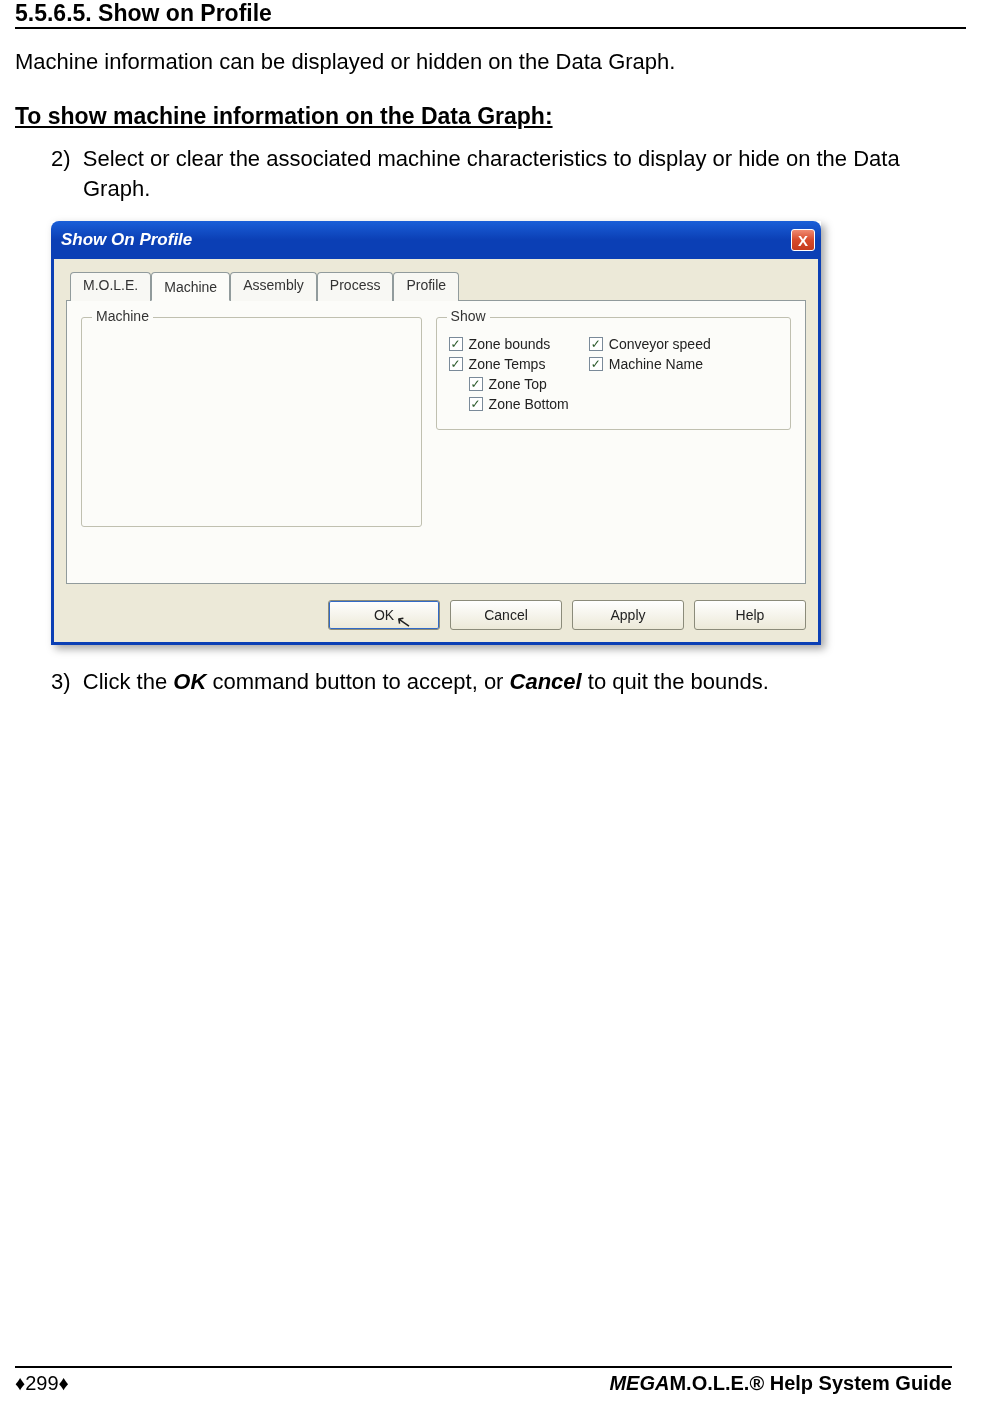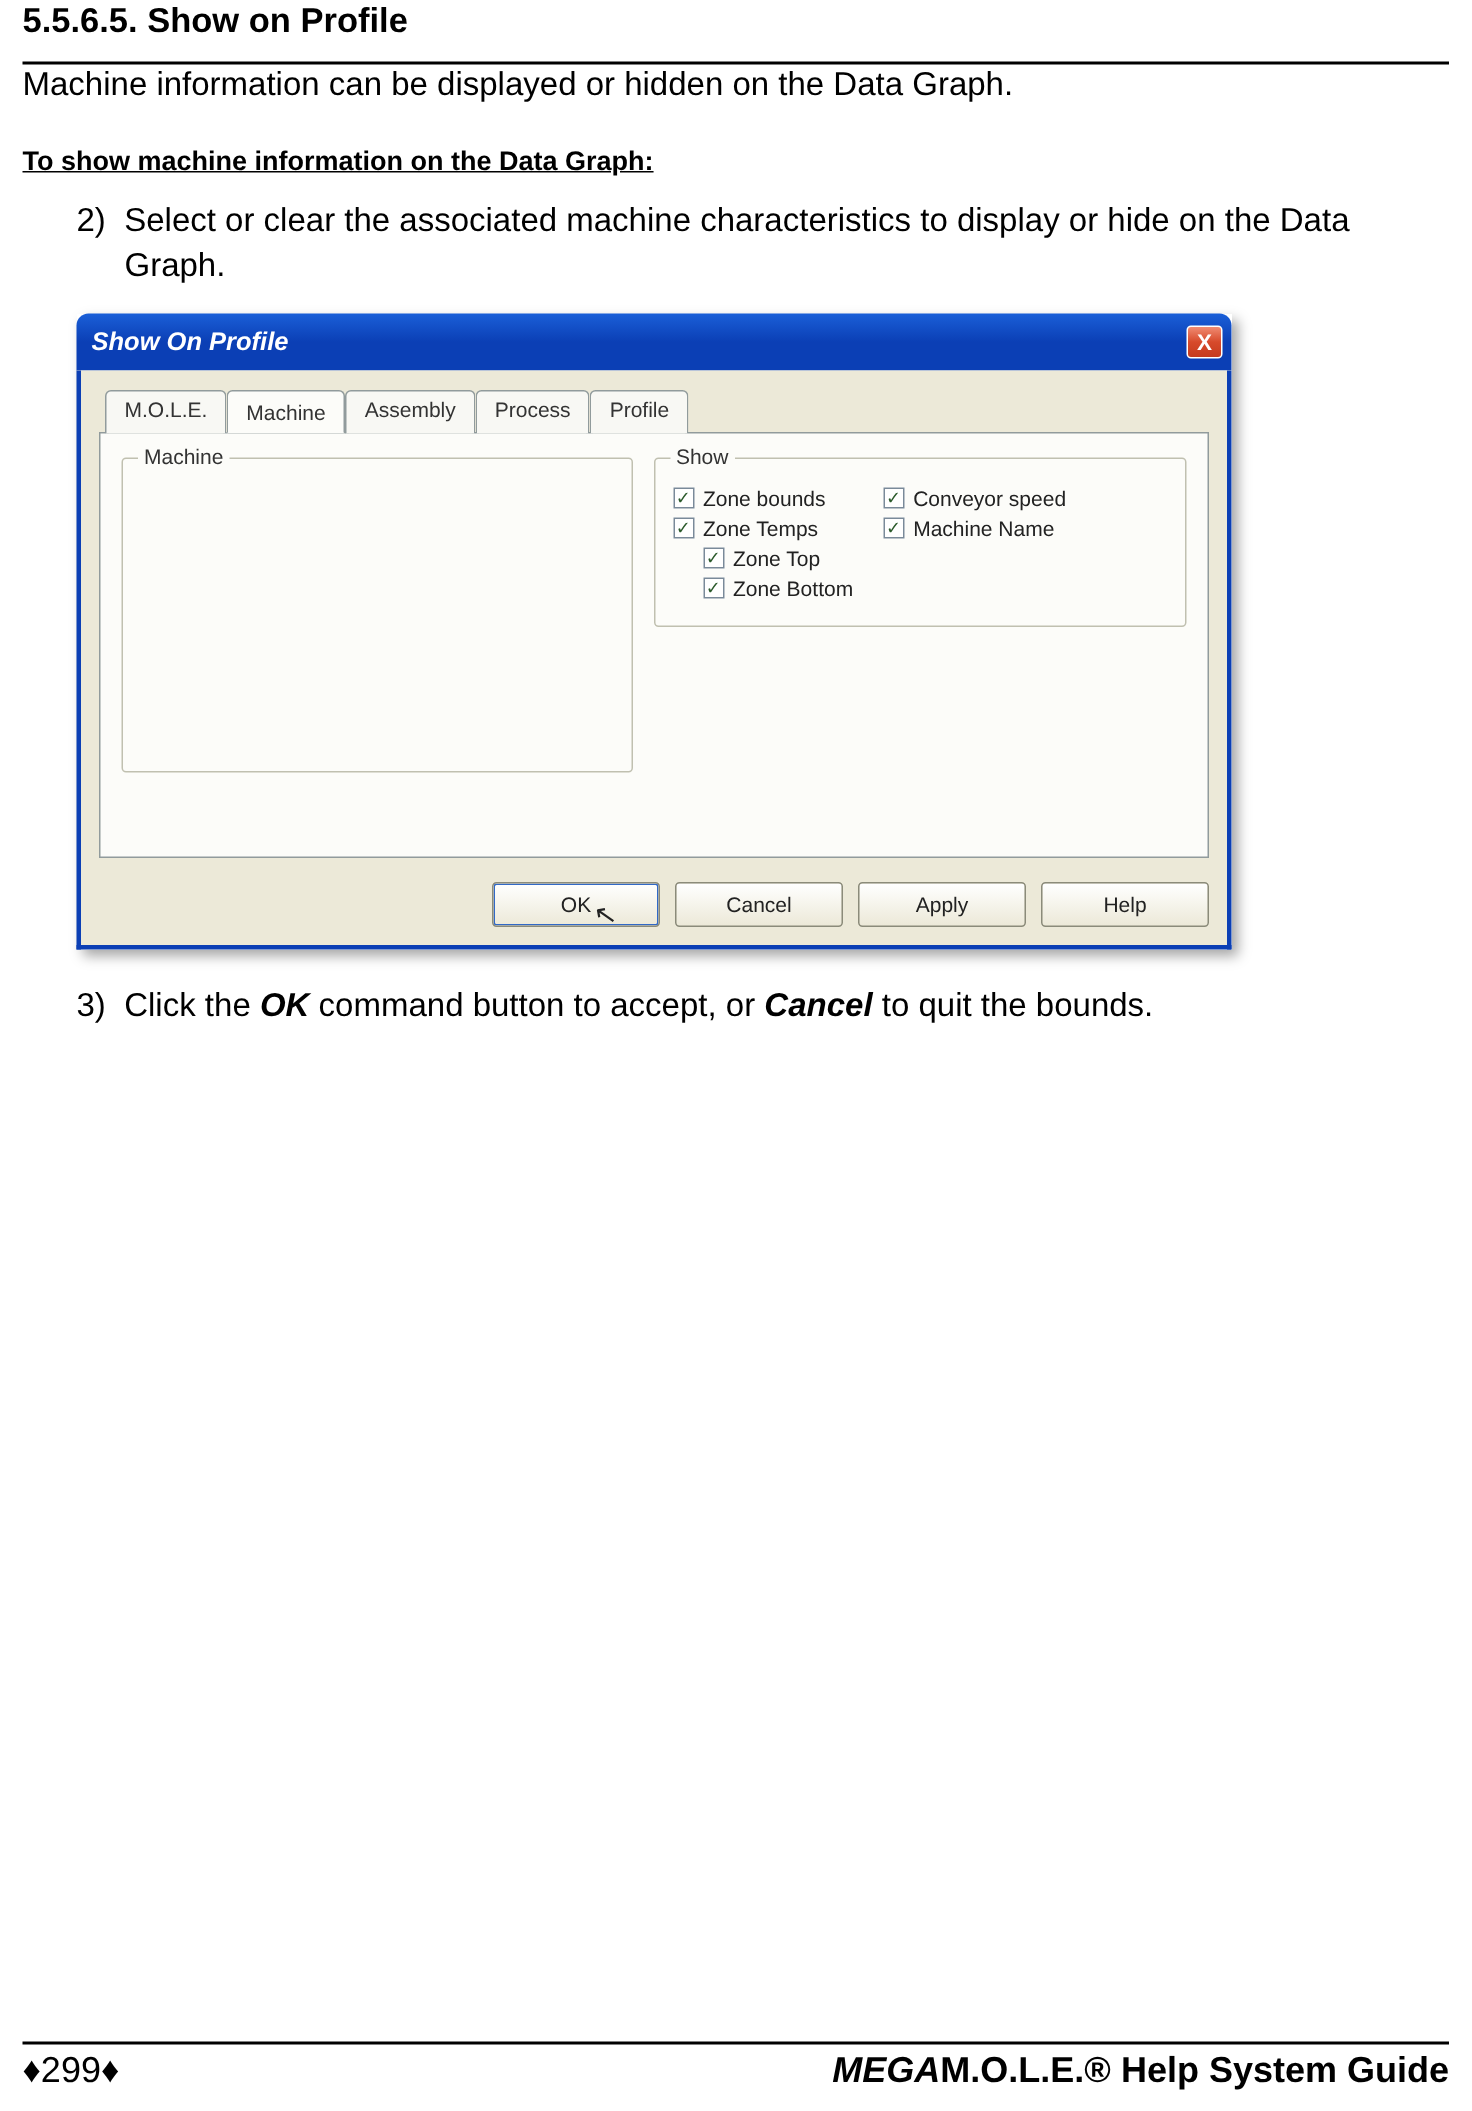--- a/index.html
+++ b/index.html
@@ -10,30 +10,30 @@
     background: #fff;
     width: 981px;
     height: 1407px;
     position: relative;
     padding: 0 15px;
   }
   .section-heading {
     font-weight: bold;
     font-size: 23px;
     border-bottom: 2px solid #000;
-    padding-bottom: 14px;
-    margin-bottom: 0;
+    padding-bottom: 0;
+    margin-bottom: 20px;
   }
   .intro {
     margin-bottom: 28px;
   }
   .sub-heading {
     font-weight: bold;
     text-decoration: underline;
-    font-size: 18px;
+    font-size: 23px;
     margin-bottom: 14px;
   }
   ol { list-style: none; padding-left: 36px; }
   ol li {
     margin-bottom: 10px;
     line-height: 1.35;
     text-indent: -32px;
     padding-left: 32px;
   }
   .em { font-style: italic; font-weight: bold; }
@@ -184,26 +184,26 @@
     position: absolute;
     right: 28px;
     bottom: -4px;
     font-size: 18px;
     transform: rotate(-10deg);
     pointer-events: none;
   }
 
   .footer {
     position: absolute;
-    left: 15px; right: 15px; bottom: 12px;
+    left: 15px; right: 29px; bottom: 12px;
     border-top: 2px solid #000;
     padding-top: 4px;
     display: flex;
     justify-content: space-between;
-    font-size: 24px;
+    font-size: 20px;
   }
   .footer .right { font-weight: bold; text-align: right; }
   .footer .right .ital { font-style: italic; }
 </style>
 </head>
 <body>
 
 <div class="section-heading">5.5.6.5. Show on Profile</div>
 <p class="intro">Machine information can be displayed or hidden on the Data Graph.</p>
 <p class="sub-heading">To show machine information on the Data Graph:</p>

